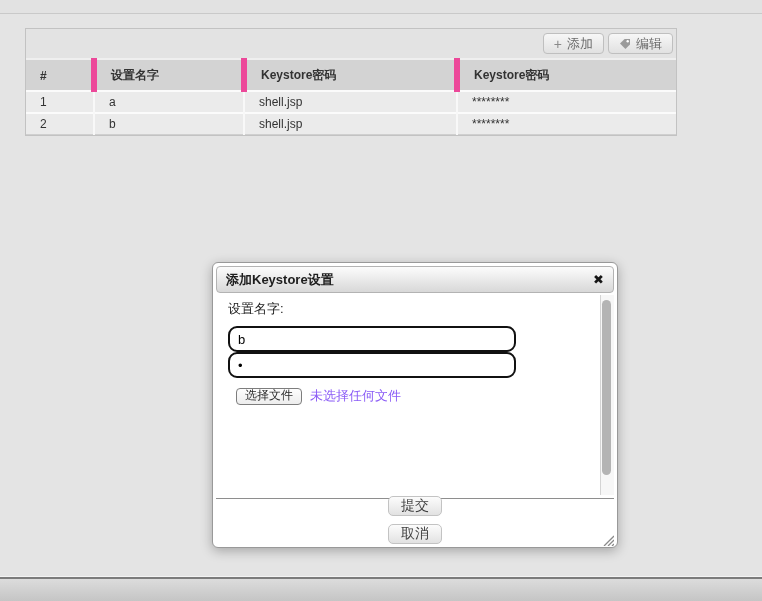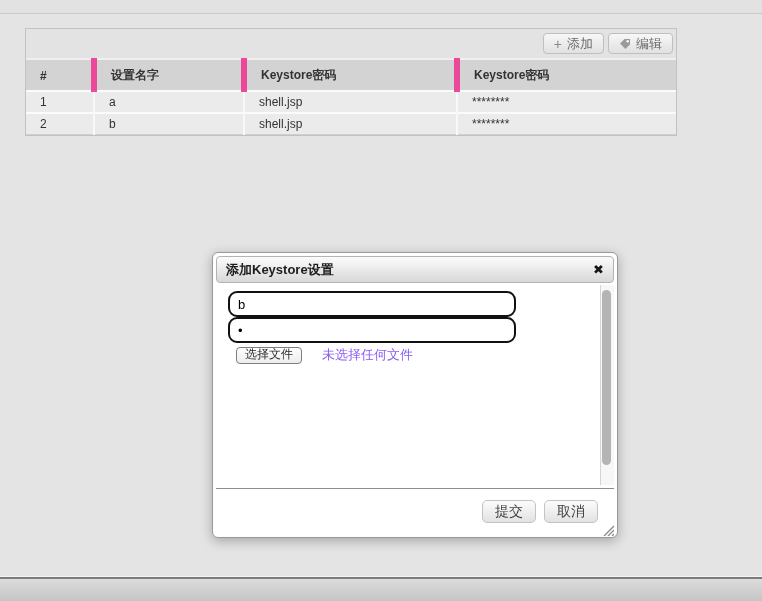--- a/index.html
+++ b/index.html
@@ -34,21 +34,21 @@
     background:#ebebeb;color:#333;font-size:12px;
     padding:3px 4px 3px 14px;border-left:2px solid #f8f8f8;
     border-top:2px solid #fbfbfb;border-bottom:1px solid #d8d8d8;
     overflow:hidden;white-space:nowrap;
   }
   .grid tbody td:first-child{border-left:none;}
   .grid tbody tr:last-child td{border-bottom:1px solid #cfcfcf;}
 
   
   .dialog{
-    position:absolute;left:212px;top:252px;width:398px;height:278px;
+    position:absolute;left:212px;top:262px;width:398px;height:278px;
     background:#fff;border:1px solid #999;border-radius:6px;padding:3px;
     box-shadow:0 3px 12px rgba(0,0,0,.28);
   }
   .dlg-titlebar{
     height:25px;background:linear-gradient(#fcfcfc,#d8d8d8);
     border:1px solid #b3b3b3;border-radius:4px;
     display:flex;align-items:center;padding:0 9px;
   }
   .dlg-title{font-size:13px;font-weight:bold;color:#1d1d1d;}
   .dlg-close{margin-left:auto;font-size:13px;font-weight:bold;color:#161616;line-height:1;cursor:default;}
@@ -65,31 +65,31 @@
   .fld-label{display:block;line-height:16px;}
   .lbl-name{margin:0 0 9px 0;}
   .txt-input{
     display:block;width:268px;height:20px;padding:1px 8px;
     border:2px solid #111;border-radius:9px;background:#fff;
     font-family:inherit;font-size:13px;color:#000;outline:none;
   }
   .lbl-pass{margin:13px 0 0 0;}
   .pass-note{display:block;line-height:17px;margin:0 0 9px 0;}
   .lbl-file{margin:15px 0 2px 0;}
-  .file-row{display:flex;align-items:center;gap:20px;margin-top:3px;padding-left:8px;}
+  .file-row{display:flex;align-items:center;gap:8px;margin-top:9px;padding-left:8px;}
   .choose-btn{
     font-size:12px;color:#2b2b2b;background:linear-gradient(#fdfdfd,#ededed);
     border:1px solid #7d7d7d;border-radius:4px;padding:1px 8px 2px 8px;height:17px;
     display:inline-flex;align-items:center;box-sizing:border-box;
   }
   .no-file{font-size:13px;color:#8b5cf6;}
   .dlg-footer{
     position:absolute;left:3px;right:3px;bottom:3px;height:45px;
     border-top:1px solid #8e8e8e;background:#fff;border-radius:0 0 4px 4px;
-    display:flex;justify-content:flex-end;align-items:center;gap:8px;padding:0 16px;
+    display:flex;justify-content:flex-end;align-items:center;gap:8px;padding:0 16px;flex-direction:column;
   }
   .dlg-btn{
     height:23px;padding:0 12px;font-size:14px;color:#3f3f3f;
     background:linear-gradient(#fcfcfc,#e2e2e2);
     border:1px solid #c3c3c3;border-radius:5px;
     display:inline-flex;align-items:center;box-sizing:border-box;cursor:default;
     font-family:inherit;
   }
   .resize-grip{position:absolute;right:3px;bottom:3px;width:12px;height:12px;}
 
@@ -154,20 +154,21 @@
 </div>
 
 <div class="dialog">
   <div class="dlg-titlebar">
     <span class="dlg-title">添加Keystore设置</span>
     <span class="dlg-close">✖</span>
   </div>
 
   <div class="dlg-content">
     <div class="dlg-form">
+      <label class="fld-label lbl-name">设置名字:</label>
       <input class="txt-input" type="text" value="b" style="">
 
       <input class="txt-input" type="text" value="•" style="">
 
       <div class="file-row">
         <button class="choose-btn">选择文件</button>
         <span class="no-file">未选择任何文件</span>
       </div>
     </div>
     <div class="dlg-scrollbar">

